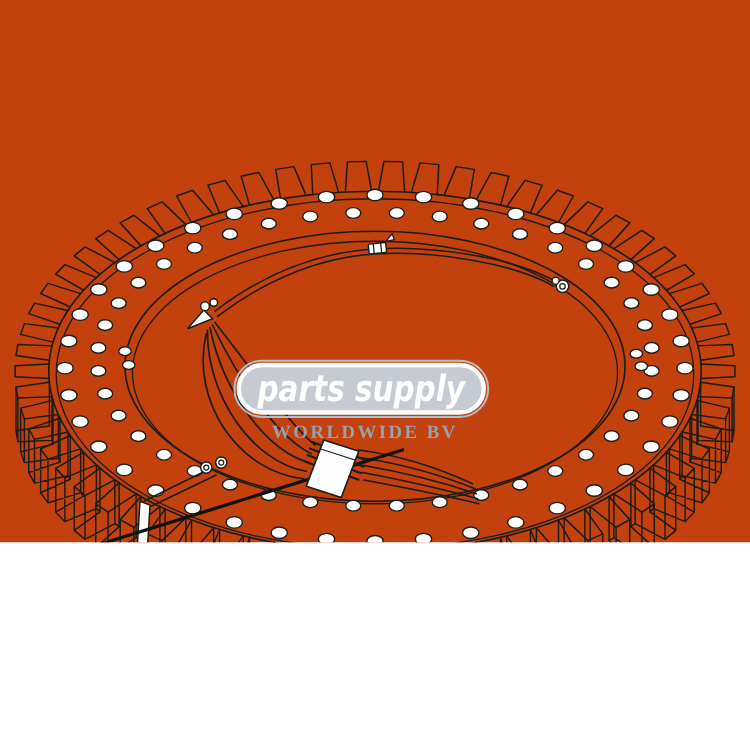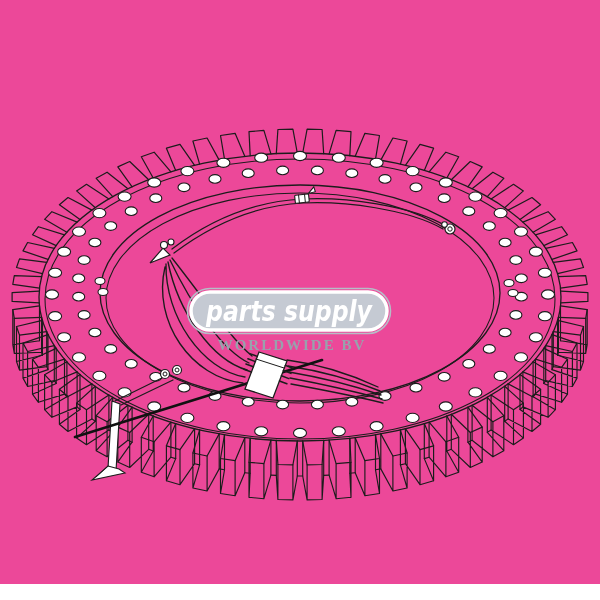--- a/index.html
+++ b/index.html
@@ -1,16 +1,16 @@
 <!DOCTYPE html>
 <html><head>
 <meta charset="utf-8">
 <style>
   html,body{margin:0;padding:0;background:#ffffff;}
-  .stage{position:relative;width:600px;height:584px;background:#ec4899;overflow:hidden;}
+  .stage{position:relative;width:600px;height:434px;background:#c2410c;overflow:hidden;}
   svg{display:block;width:600px;height:600px;}
   .pill-outer{fill:none;stroke-width:1.6;}
   .pill-inner{stroke:#ffffff;stroke-width:3.5;}
   .brand{font-family:"DejaVu Sans",sans-serif;font-style:italic;font-weight:700;font-size:29px;}
   .subtitle{font-family:"Liberation Serif",serif;font-weight:700;font-size:15px;letter-spacing:2px;}
 </style>
 </head>
 <body>
 
 <div class="stage">

